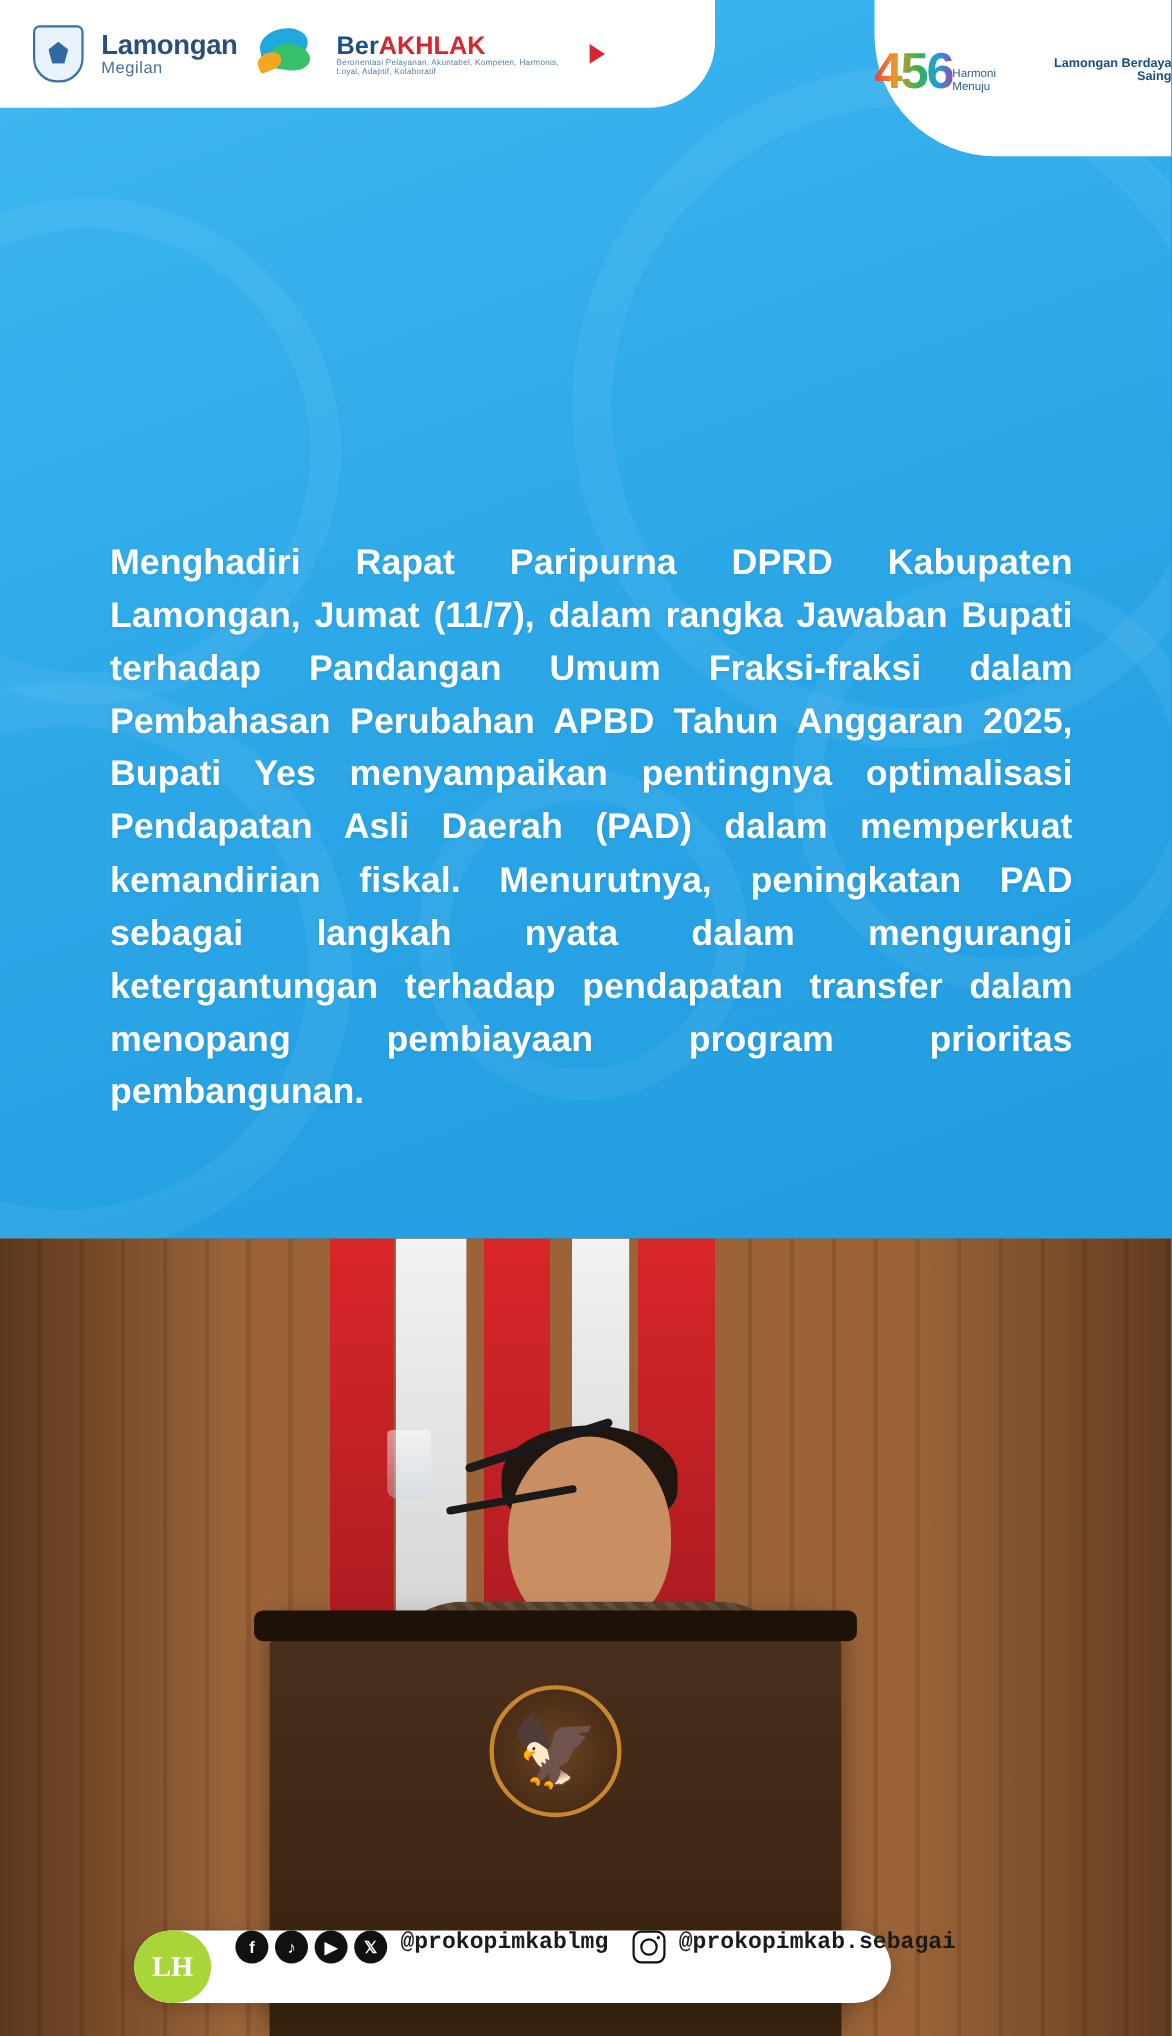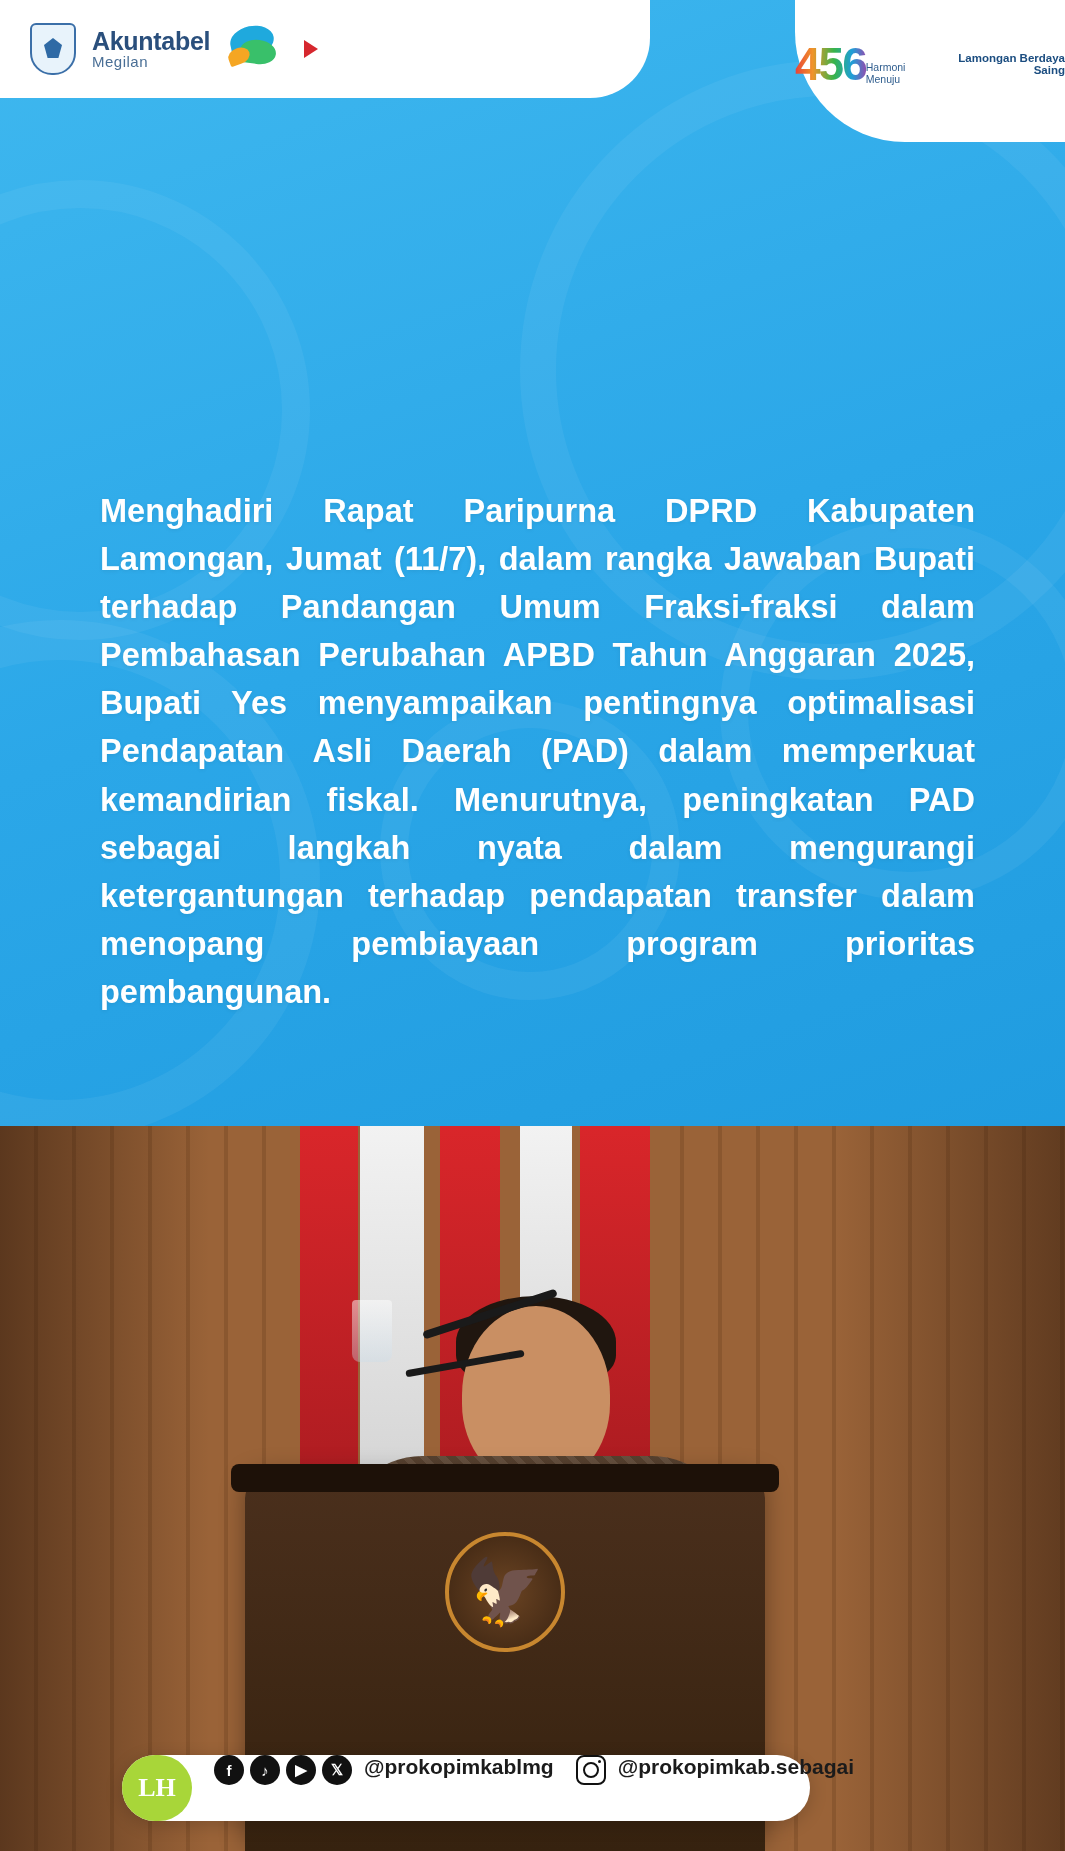--- a/index.html
+++ b/index.html
@@ -312,20 +312,21 @@
     display: flex; align-items: center; justify-content: center;
     font-size: 15px; font-weight: 700;
   }
   .sico.yt { background: #111; }
   .handle {
     font-size: 21px;
     color: #1b1b1b;
     font-weight: 600;
     margin-left: 12px;
     white-space: nowrap;
+    font-family: Liberation Mono, monospace;
   }
   .ig-box {
     width: 30px; height: 30px;
     border-radius: 8px;
     border: 2.6px solid #111;
     position: relative;
     margin-left: 22px;
     flex: none;
   }
   .ig-box::after {
@@ -350,27 +351,31 @@
   <div class="swirl s2"></div>
   <div class="swirl s3"></div>
   <div class="swirl s4"></div>
   <div class="swirl s5"></div>
 
   <div class="topbar">
 
     <div class="brand-pill">
       <div class="crest"></div>
       <div class="lam-text">
-        <div class="l1">Akuntabel</div>
+        <div class="l1">Lamongan</div>
         <div class="l2">Megilan</div>
       </div>
       <div class="wave-logo">
         <div class="w-a"></div>
           <div class="w-b"></div>
           <div class="w-c"></div>
+      </div>
+      <div class="berakhlak">
+        <div class="b1"><span>Ber</span><em>AKHLAK</em></div>
+        <div class="b2">Berorientasi Pelayanan, Akuntabel, Kompeten, Harmonis, Loyal, Adaptif, Kolaboratif</div>
       </div>
       <div class="arrow-red"></div>
     </div>
 
     <div class="right-pill">
       <div class="hut-mark">456</div>
       <div class="hut-sub1">Harmoni Menuju</div>
       <div class="hut-sub2">Lamongan Berdaya Saing</div>
     </div>
 

